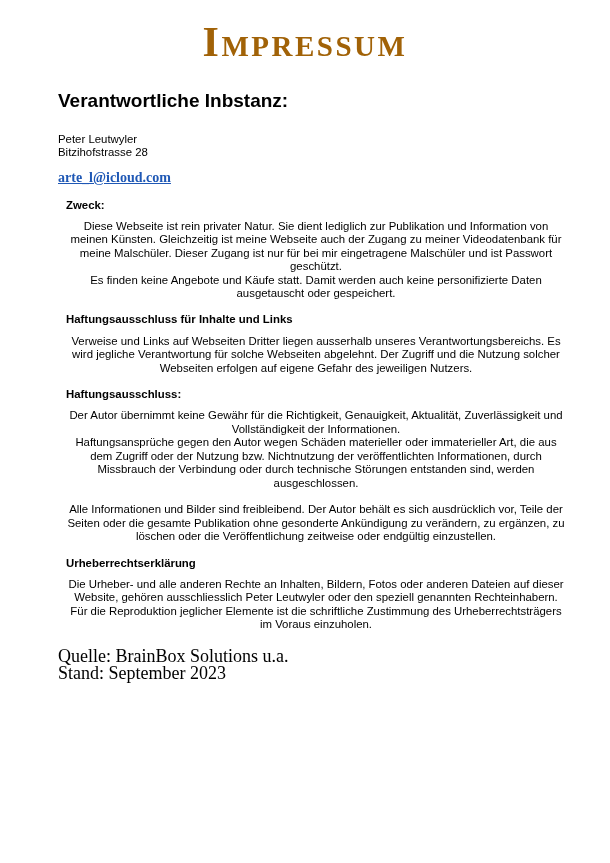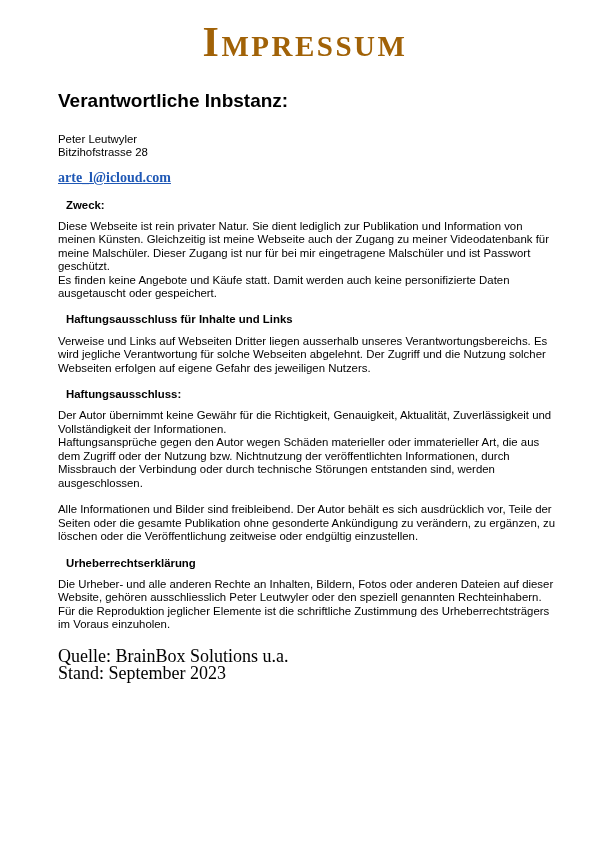--- a/index.html
+++ b/index.html
@@ -62,20 +62,21 @@
     line-height: 13.4px;
   }
   .section-heading {
     margin: 8px;
     font-size: 11.4px;
     font-weight: bold;
     line-height: 13.4px;
   }
   .section-body {
     white-space: pre-line;
+    text-align: center;
   }
   .footer {
     margin-top: 16px;
     font-family: "Liberation Serif", serif;
     font-size: 18px;
     line-height: 17px;
   }
 </style>
 </head>
 <body style="background: rgb(255, 255, 255); color: rgb(0, 0, 0);">

